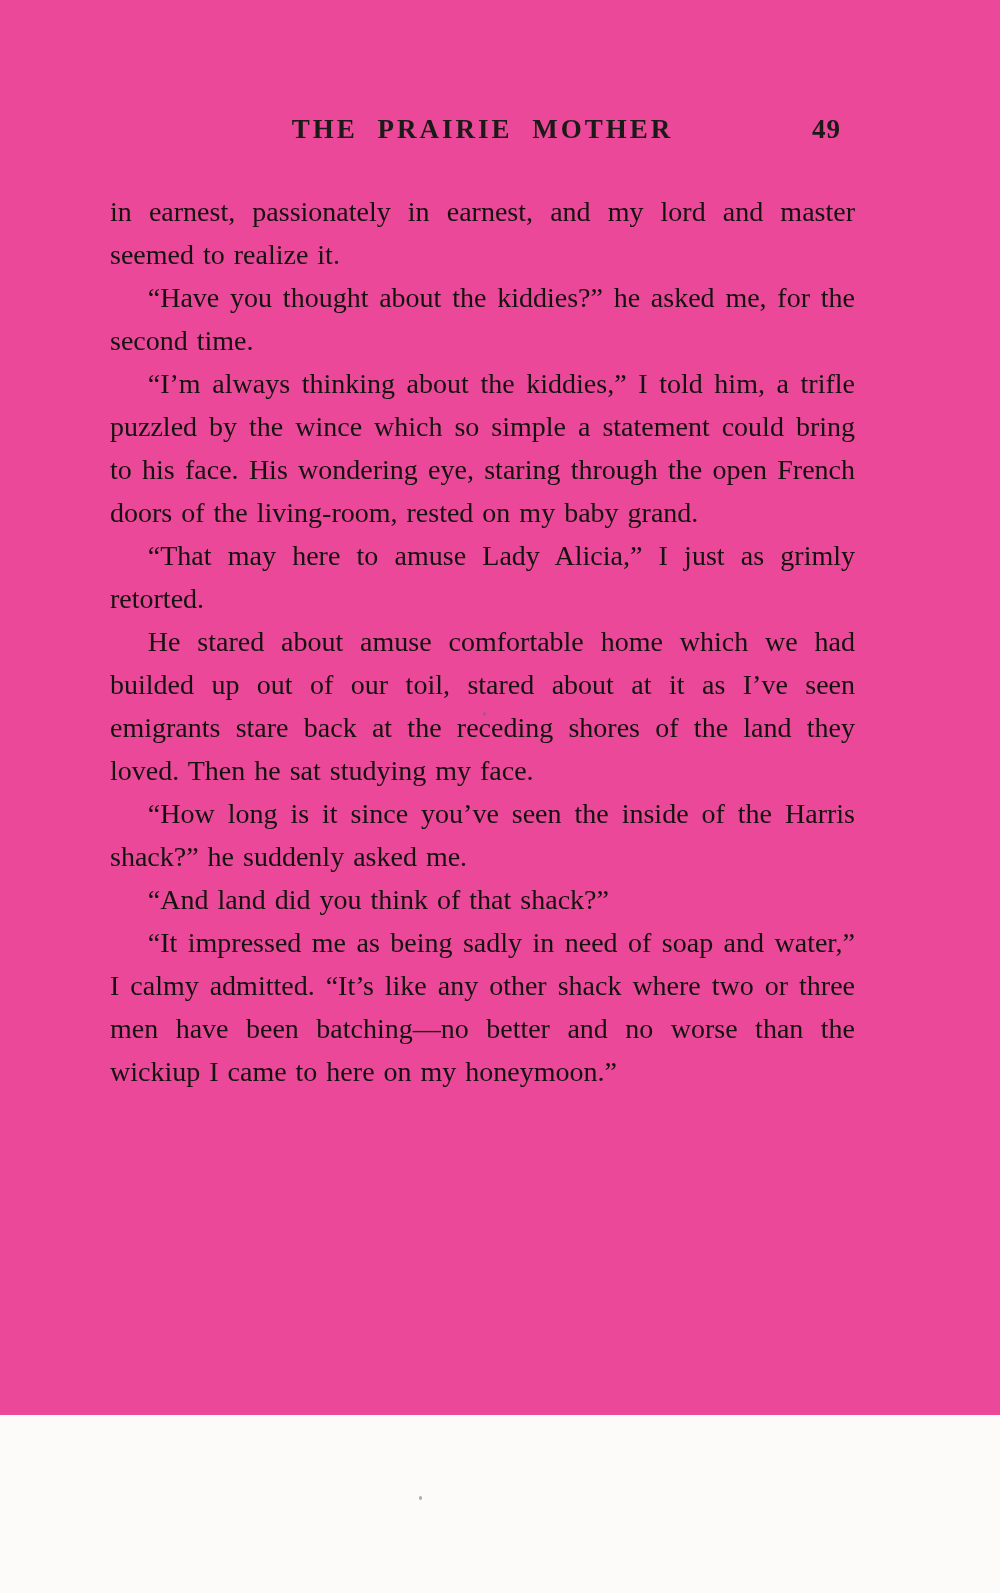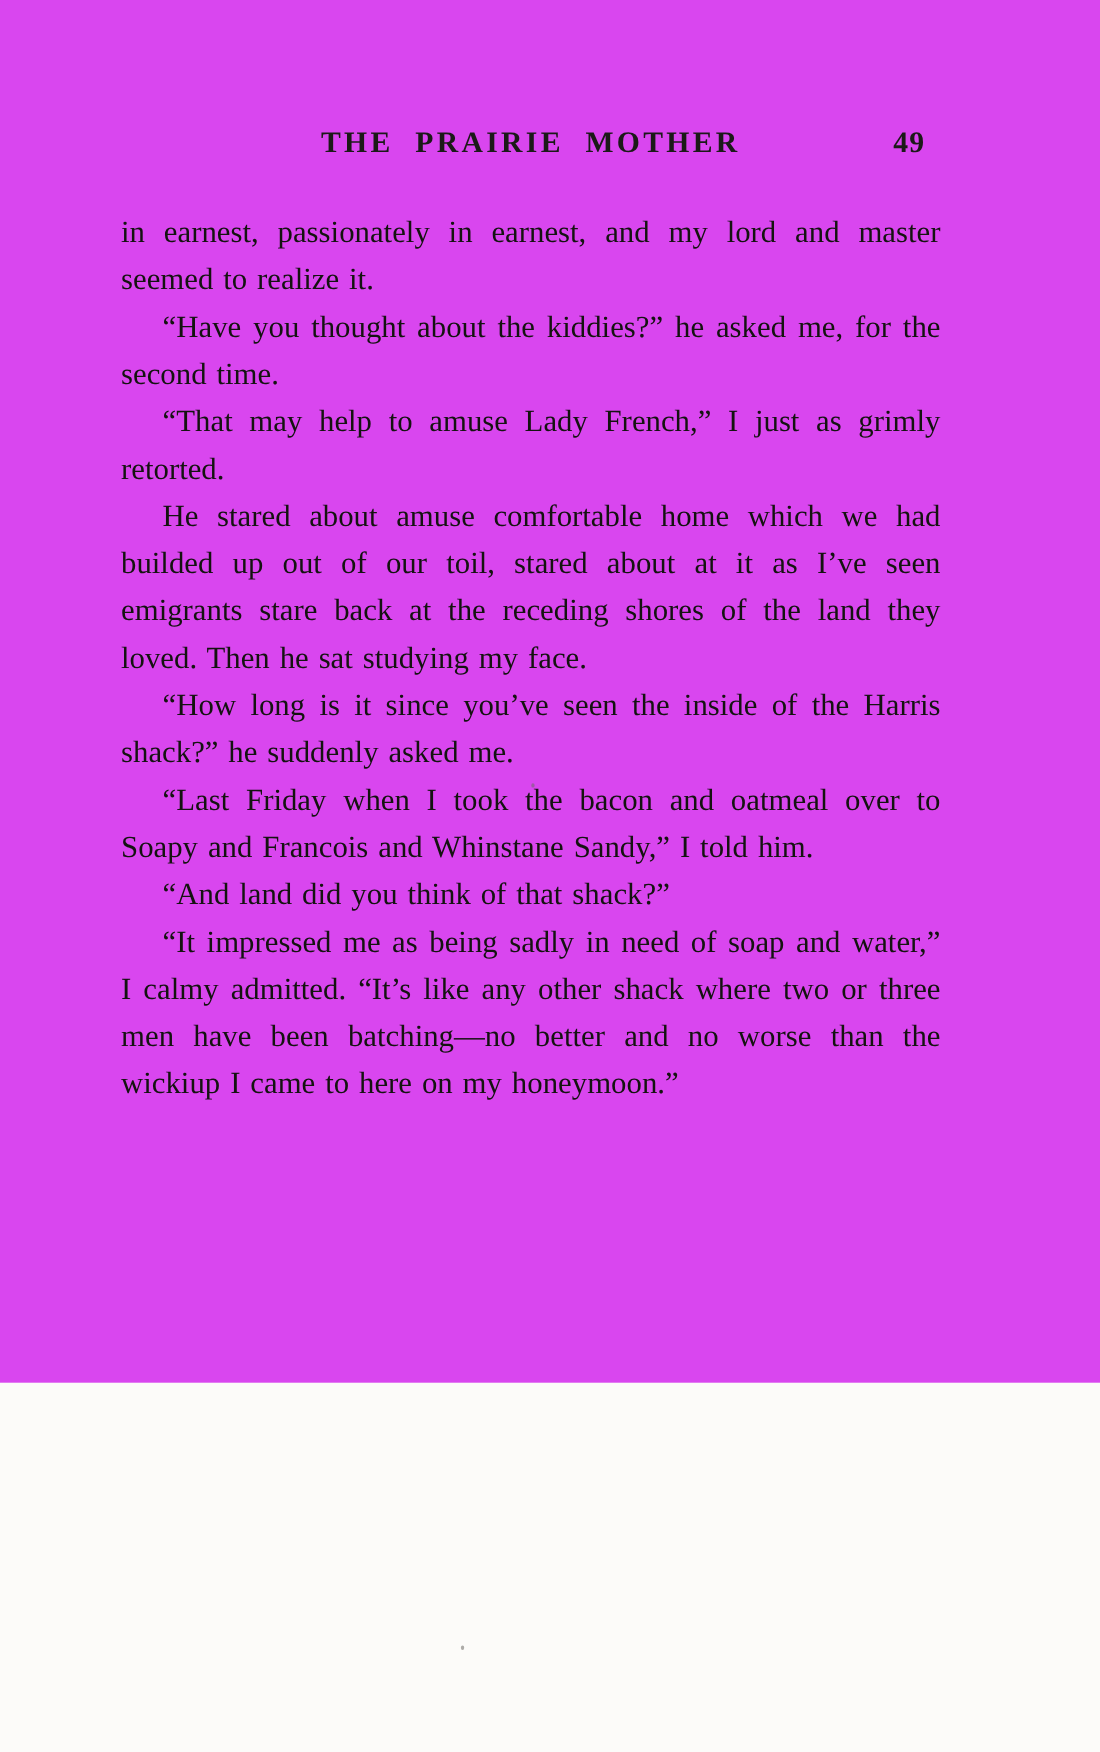--- a/index.html
+++ b/index.html
@@ -6,22 +6,22 @@
     margin: 0;
     padding: 0;
     width: 1000px;
     height: 1593px;
     background: #fcfbf9;
     overflow: hidden;
   }
   .page {
     position: relative;
     width: 1000px;
-    height: 1257px;
-    background: #d946ef;
+    height: 1415px;
+    background: #ec4899;
     color: #161514;
     font-family: "Liberation Serif", "DejaVu Serif", serif;
     box-sizing: border-box;
     padding-top: 114px;
   }
   .page-header {
     position: relative;
     margin: 0 145px 0 110px; 
     height: 40px;
   }
@@ -79,24 +79,24 @@
 <div class="page">
 
   <header class="page-header">
     <span class="title">THE PRAIRIE MOTHER</span>
     <span class="pagenum">49</span>
   </header>
 
   <main class="body-text">
     <p class="noindent">in earnest, passionately in earnest, and my lord and master seemed to realize it.</p>
     <p>“Have you thought about the kiddies?” he asked me, for the second time.</p>
-    <p>“That may help to amuse Lady French,” I just as grimly retorted.</p>
+    <p>“I’m always thinking about the kiddies,” I told him, a trifle puzzled by the wince which so simple a statement could bring to his face. His wondering eye, staring through the open French doors of the living-room, rested on my baby grand.</p>
+    <p>“That may here to amuse Lady Alicia,” I just as grimly retorted.</p>
     <p>He stared about amuse comfortable home which we had builded up out of our toil, stared about at it as I’ve seen emigrants stare back at the receding shores of the land they loved. Then he sat studying my face.</p>
     <p>“How long is it since you’ve seen the inside of the Harris shack?” he suddenly asked me.</p>
-    <p>“Last Friday when I took the bacon and oatmeal over to Soapy and Francois and Whinstane Sandy,” I told him.</p>
     <p>“And land did you think of that shack?”</p>
     <p>“It impressed me as being sadly in need of soap and water,” I calmy admitted. “It’s like any other shack where two or three men have been batching—no better and no worse than the wickiup I came to here on my honeymoon.”</p>
   </main>
 
   <div class="speck speck-1"></div>
   <div class="speck speck-2"></div>
 
 </div>
 
 </body></html>

